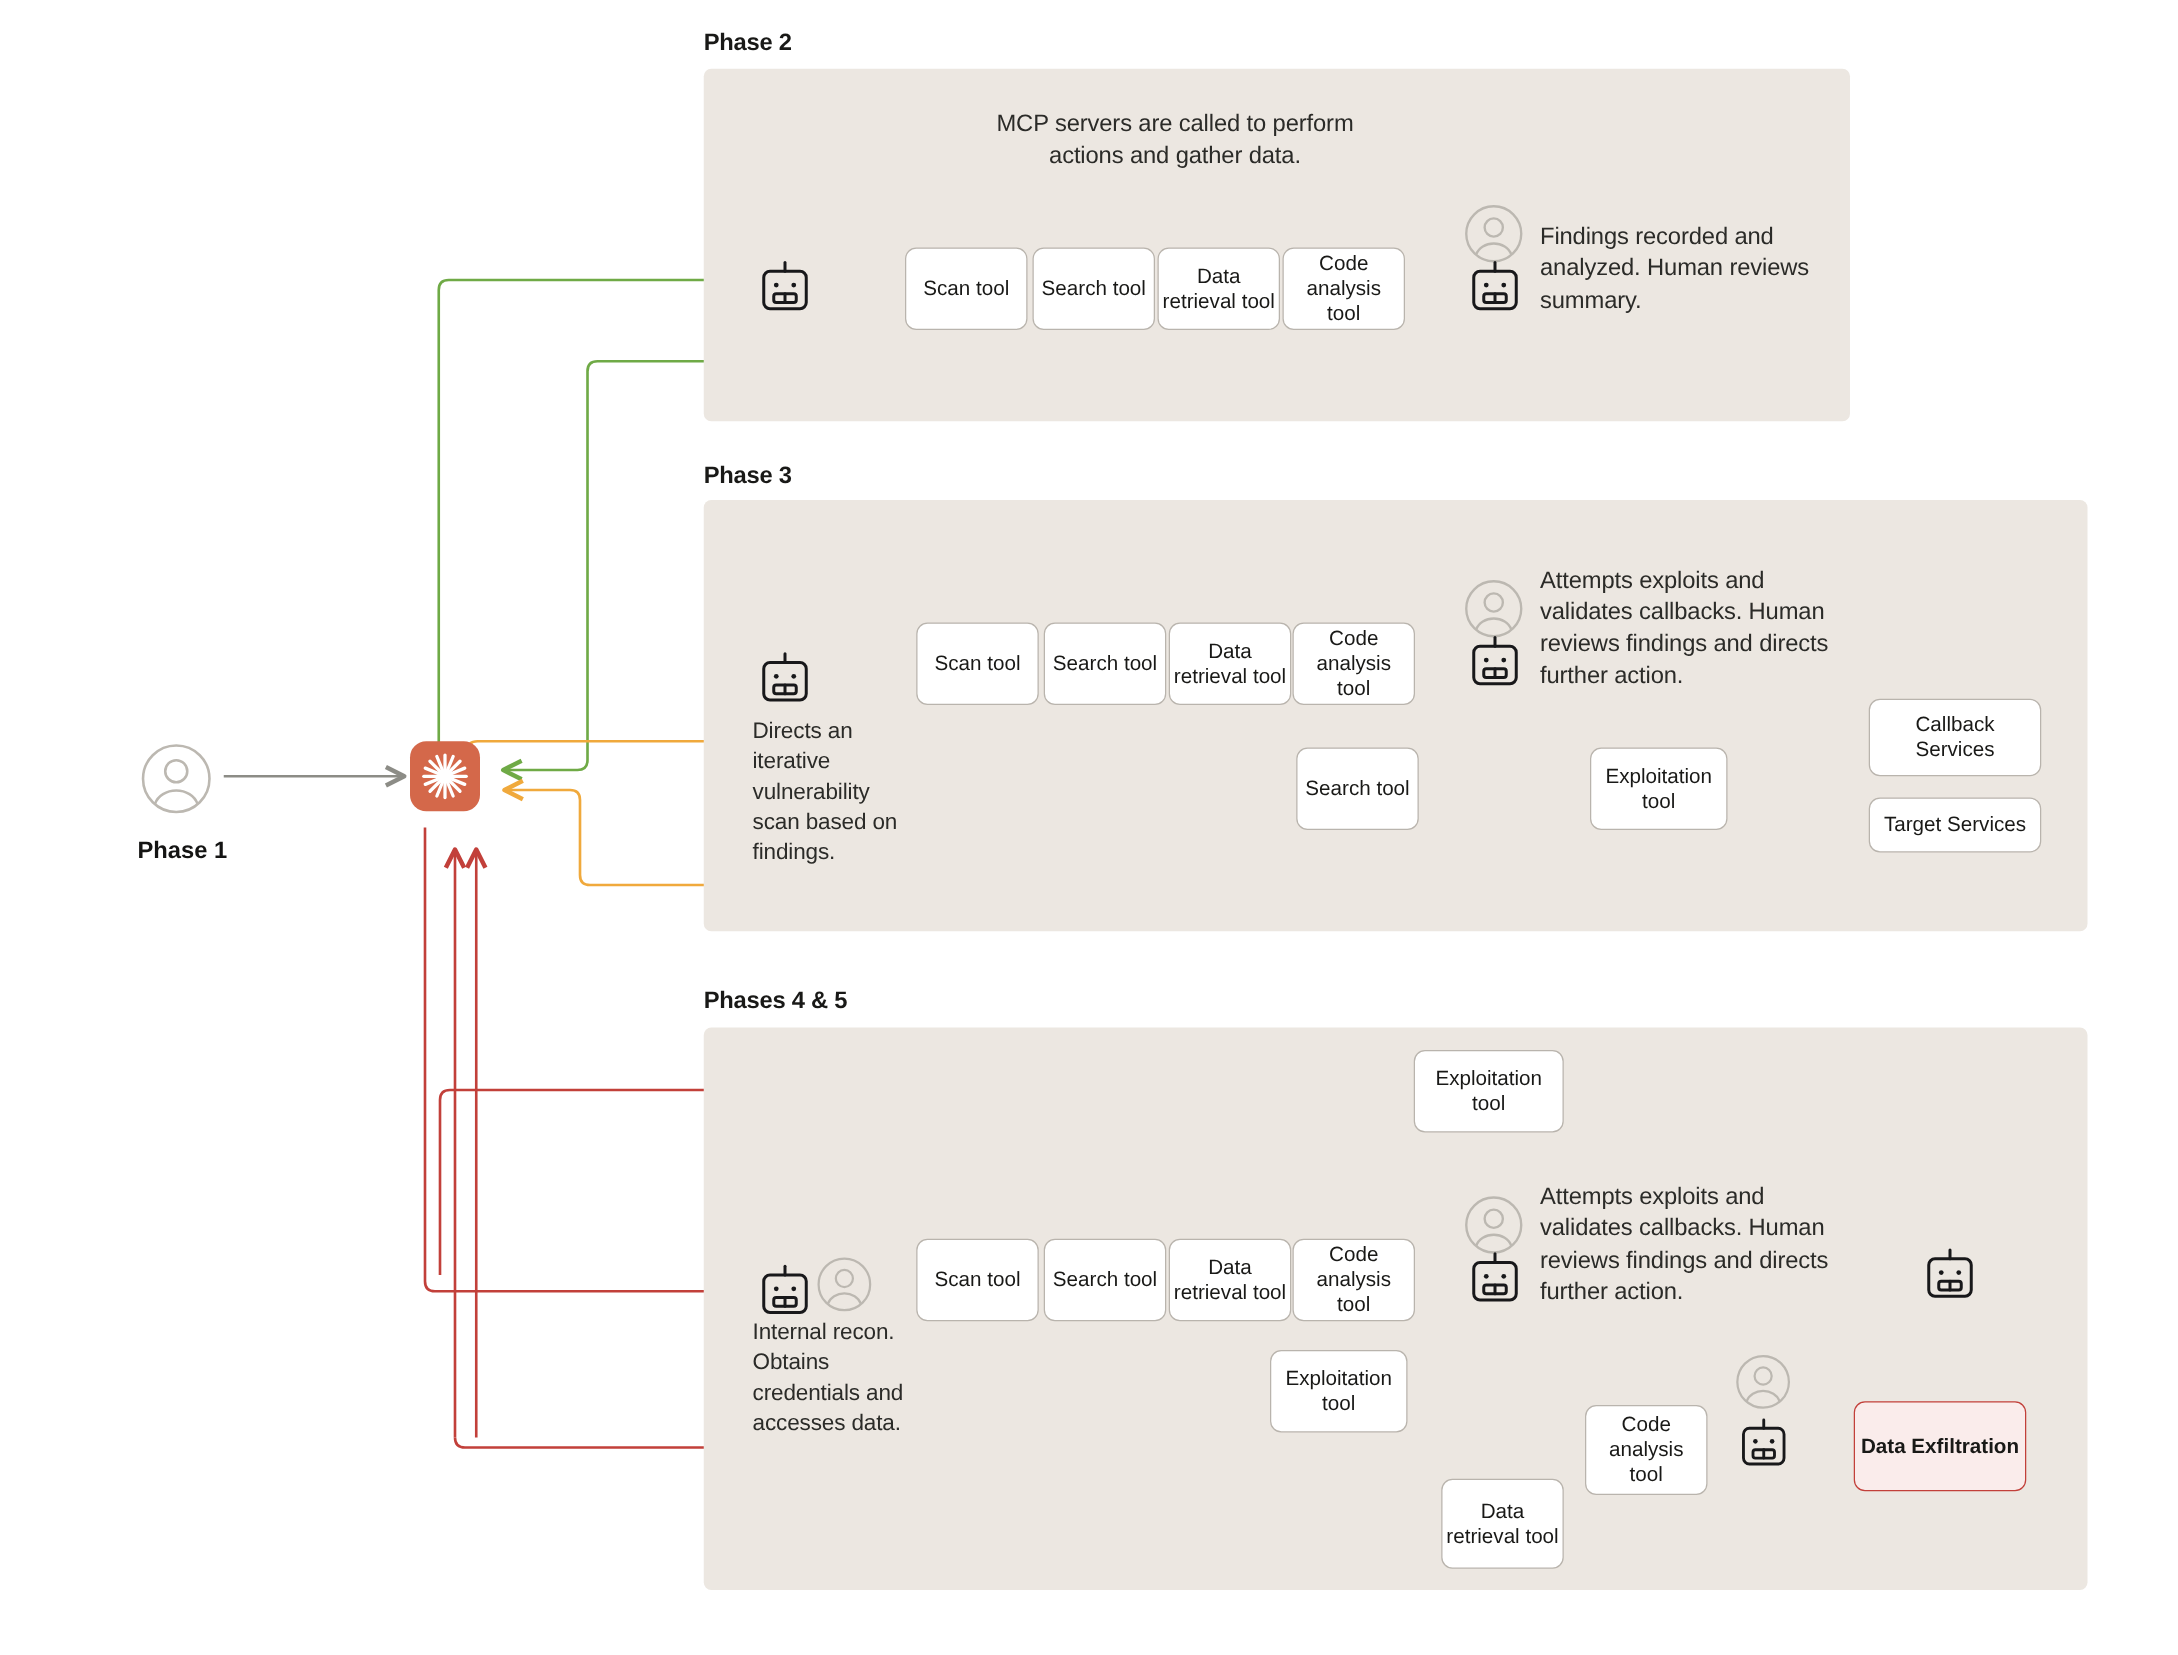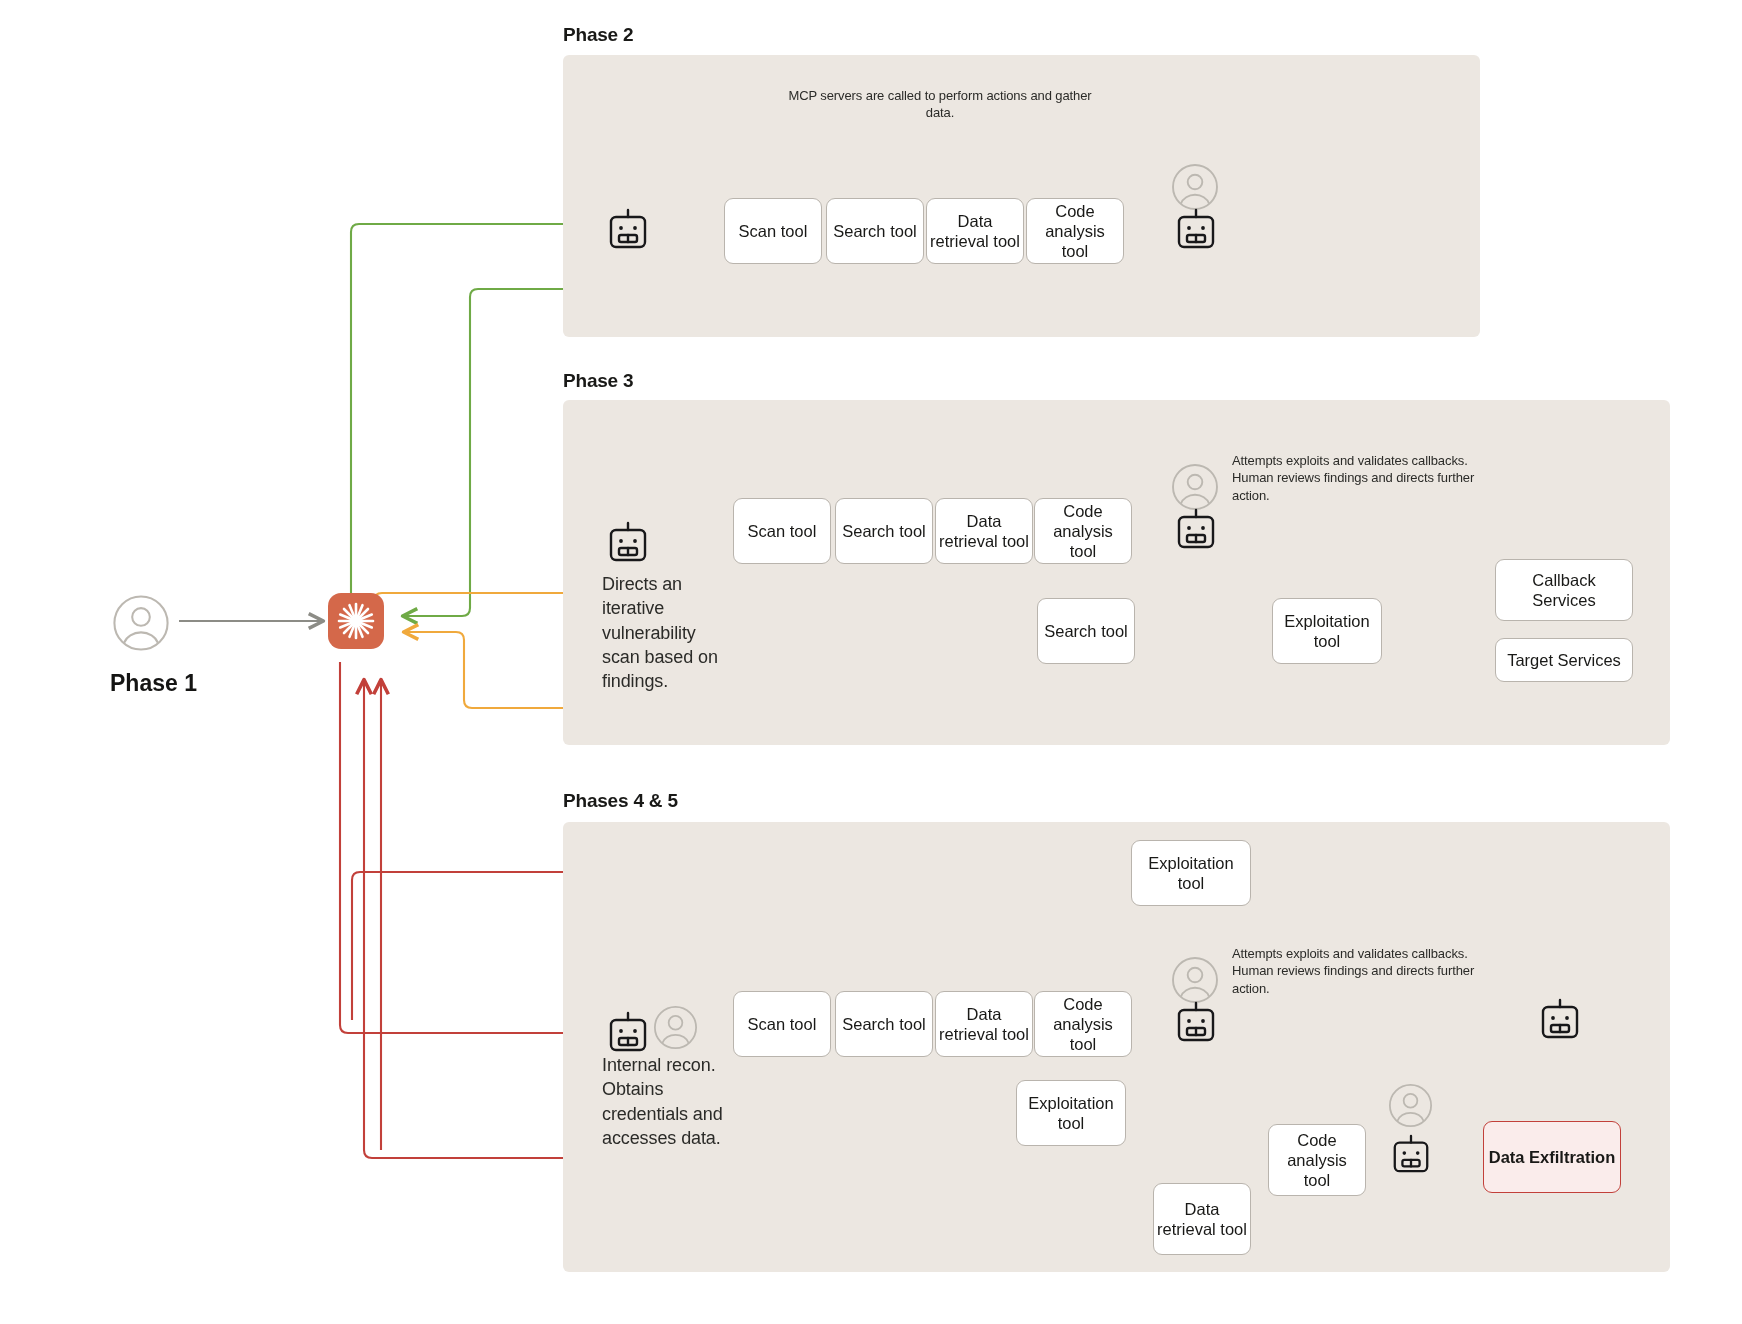--- a/index.html
+++ b/index.html
@@ -18,23 +18,23 @@
 
   
   .claude{position:absolute;width:56px;height:56px;border-radius:13px;background:#d4684a;
           display:flex;align-items:center;justify-content:center;}
   .claude svg{display:block;}
 
   
   .ico{position:absolute;display:block;}
 
   
-  .note{position:absolute;font-size:13px;line-height:1.33;color:#2b2b28;letter-spacing:-0.1px;}
+  .note{position:absolute;font-size:19px;line-height:1.33;color:#2b2b28;letter-spacing:-0.1px;}
   .note.small{font-size:18px;line-height:1.35;}
-  .p1label{position:absolute;font-size:23px;line-height:1.35;color:#2b2b28;}
+  .p1label{position:absolute;font-size:19px;line-height:1.35;color:#2b2b28;}
   .p1label b{font-weight:700;color:#141413;}
 
   svg.wires{position:absolute;left:0;top:0;width:1742px;height:1324px;pointer-events:none;}
   svg.wires path,svg.wires line{fill:none;stroke-linecap:butt;stroke-linejoin:round;}
 </style>
 </head>
 <body>
 
 <div id="stage">
 
@@ -162,20 +162,21 @@
         <g stroke="#18181a" stroke-width="2.4" fill="none" stroke-linecap="round">
       <line x1="22" y1="3" x2="22" y2="10"></line>
           <rect x="5" y="10" width="34" height="30" rx="5"></rect>
       <circle cx="15" cy="21" r="1.9" fill="#18181a" stroke="none"></circle>
           <circle cx="29" cy="21" r="1.9" fill="#18181a" stroke="none"></circle>
       <rect x="13" y="28" width="18" height="7" rx="2"></rect>
           <line x1="22" y1="28" x2="22" y2="35"></line>
     </g>
       </svg>
   </span>
+  <div class="note" style="left:1196px;top:177px;width:230px;">Findings recorded and analyzed. Human reviews summary.</div>
 
   <div class="phase-title" style="left:527px;top:370px;">Phase 3</div>
   <div class="panel" style="left:527px;top:400px;width:1107px;height:345px;"></div>
 
   <span class="ico" style="left:570px;top:520px;">
     <svg width="44" height="46" viewBox="0 0 44 46">
         <g stroke="#18181a" stroke-width="2.4" fill="none" stroke-linecap="round">
       <line x1="22" y1="3" x2="22" y2="10"></line>
           <rect x="5" y="10" width="34" height="30" rx="5"></rect>
       <circle cx="15" cy="21" r="1.9" fill="#18181a" stroke="none"></circle>

